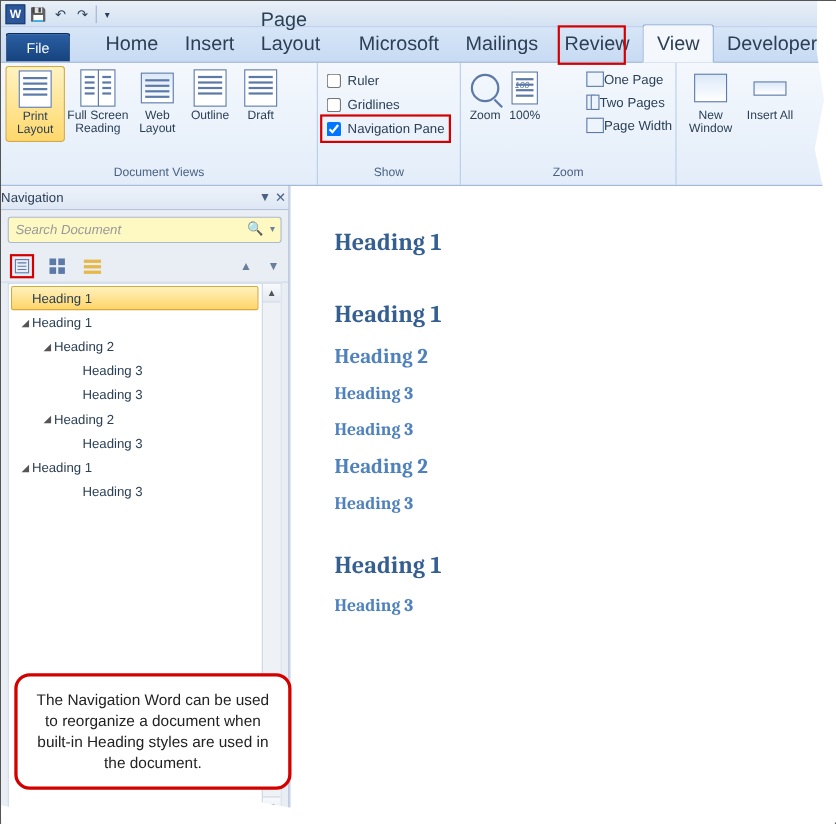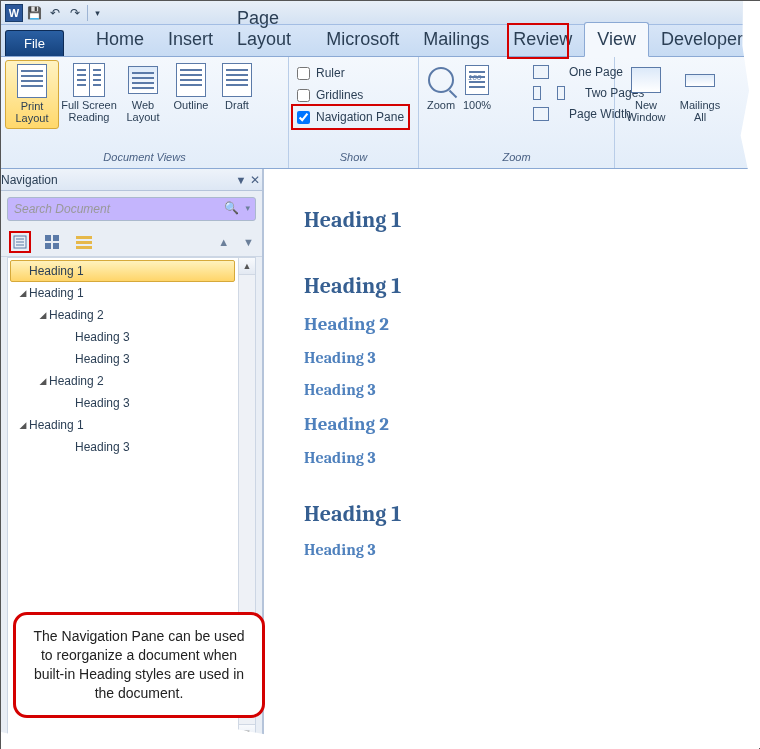--- a/index.html
+++ b/index.html
@@ -17,41 +17,41 @@
   .tabrow { height: 32px; background: linear-gradient(#d7e5f7, #c7dbf3); display:flex; align-items:flex-end; padding:0 4px; border-bottom:1px solid #8ba9d4; gap:0; position:relative; }
   .filetab { background: linear-gradient(#2a5fa3, #15427d); color:#fff; border:1px solid #0d2b56; border-bottom:none; padding:5px 18px 5px 18px; font-size:13px; border-radius:3px 3px 0 0; margin-right:20px; }
   .rtab { padding:6px 12px 6px 12px; font-size:18px; color:#2b3f55; cursor:default; position:relative; }
   .rtab.active { background:#f4f8fd; border:1px solid #8ba9d4; border-bottom:1px solid #f4f8fd; border-radius:3px 3px 0 0; margin-bottom:-1px; }
   .redbox-view { position:absolute; border:2px solid #d40000; pointer-events:none; }
 
   
   .ribbon { height: 112px; background: linear-gradient(#f4f8fd, #e3edf9); border-bottom:1px solid #8ba9d4; display:flex; }
   .group { border-right:1px solid #b9cde8; padding:3px 4px; display:flex; flex-direction:column; }
   .group-body { flex:1; display:flex; align-items:flex-start; }
-  .group-label { text-align:center; font-size:11px; color:#4a6184; padding:1px 0 2px;font-style:italic; }
+  .group-label { text-align:center; font-size:11px; color:#4a6184; padding:1px 0 2px; }
   .bigbtn { width:54px; display:flex; flex-direction:column; align-items:center; padding:4px 2px; gap:3px; font-size:11px; color:#2b3f55; text-align:center; line-height:1.1; border-radius:3px; }
   .bigbtn.selected { background: linear-gradient(#fff3c2, #ffd86b); border:1px solid #d6a93a; }
   .bigbtn .ic { width:32px; height:32px; display:flex; align-items:center; justify-content:center; }
   .checkrow { display:flex; align-items:center; gap:6px; font-size:12px; color:#2b3f55; height:22px; padding:0 4px; }
   .checkrow input { width:13px; height:13px; }
   .show-stack { display:flex; flex-direction:column; padding-top:2px; }
   .redbox-nav { position:relative; }
   .redbox-nav::after { content:""; position:absolute; inset:-2px; border:2px solid #d40000; pointer-events:none; }
   .zoom-stack { display:flex; flex-direction:column; gap:1px; padding:2px 0 0 2px;}
-  .zoom-item { display:flex; align-items:center; gap:20px; font-size:12px; color:#2b3f55; height:20px; white-space:nowrap;margin-left:36px;}
+  .zoom-item { display:flex; align-items:center; gap:0; font-size:12px; color:#2b3f55; height:20px; white-space:nowrap;margin-left:36px;}
   .zoom-item .zi { width:16px; height:14px; border:1px solid #5b7aa8; display:inline-block; background:#eef4fb; }
 
   
   .main { flex:1; display:flex; min-height:0; }
   .navpane { width:262px; background:#e9eef5; border-right:1px solid #b5c4da; display:flex; flex-direction:column; position:relative; }
   .navpane-header { height:22px; background:linear-gradient(#eef3fa,#dde7f4); border-bottom:1px solid #b5c4da; display:flex; align-items:center; padding:0 0; font-size:12px; color:#2b3f55; }
   .navpane-header .sp { flex:1; }
   .navpane-header .ctl { width:14px; text-align:center; color:#4a6184; font-size:11px; }
   .searchwrap { padding:6px; position:relative; }
-  .searchbox { width:100%; height:24px; border:1px solid #abb9cd; border-radius:3px; padding:2px 54px 2px 6px; font-size:12px; background:#c4b5fd; }
+  .searchbox { width:100%; height:24px; border:1px solid #abb9cd; border-radius:3px; padding:2px 54px 2px 6px; font-size:12px; background:#fef9c3; }
   .searchbox::placeholder{ color:#999; font-style:italic; }
   .search-icons { position:absolute; right:12px; top:10px; display:flex; gap:6px; color:#6b7f9a; font-size:12px; align-items:center; }
   .viewswitch { height:30px; display:flex; align-items:center; padding:4px 8px; gap:10px; border-bottom:1px solid #ccd6e4; }
   .vs-left { display:flex; gap:10px; align-items:center; }
   .vs-btn { width:22px; height:22px; border:1px solid transparent; display:flex; align-items:center; justify-content:center; }
   .vs-btn.sel { border:2px solid #d40000; }
   .vs-arrows { margin-left:auto; display:flex; gap:14px; color:#6b7f9a; font-size:11px;}
   .tree { flex:1; background:#fff; margin:0 6px 6px 6px; border:1px solid #ccd6e4; position:relative; padding:2px; overflow:hidden;}
   .scrollbar { position:absolute; right:0; top:0; bottom:0; width:17px; background:#eef1f6; border-left:1px solid #d0d8e4; }
   .scrollbar .arrow { height:17px; display:flex; align-items:center; justify-content:center; font-size:9px; color:#555; background:linear-gradient(#f8fafd,#e3e9f2); border-bottom:1px solid #d0d8e4;}
@@ -217,21 +217,21 @@
         <div class="bigbtn" style="width:54px;">
           <div class="ic">
               <div class="winicon"></div>
             </div>
           <span>New Window</span>
         </div>
         <div class="bigbtn" style="width:54px;">
           <div class="ic">
               <div class="winicon" style="height:13px;"></div>
             </div>
-          <span>Mailings All</span>
+          <span>Insert All</span>
         </div>
       </div>
       <div class="group-label">&nbsp;</div>
     </div>
   </div>
 
   <div class="main">
 
     <div class="navpane">
       <div class="navpane-header">
@@ -331,18 +331,18 @@
           <div class="hd l3">Heading 3</div>
           <div class="hd l2">Heading 2</div>
           <div class="hd l3">Heading 3</div>
           <div class="hd l1" style="margin-top: 34px;">Heading 1</div>
           <div class="hd l3">Heading 3</div>
         </div>
     </div>
   </div>
 
   <div class="callout">
-    <span>The Navigation Pane can be used to reorganize a document when built-in Heading styles are used in the document.</span>
+    <span>The Navigation Word can be used to reorganize a document when built-in Heading styles are used in the document.</span>
   </div>
 
   <div class="torn-r"></div>
   <div class="torn-b"></div>
 </div>
 
 </body></html>

